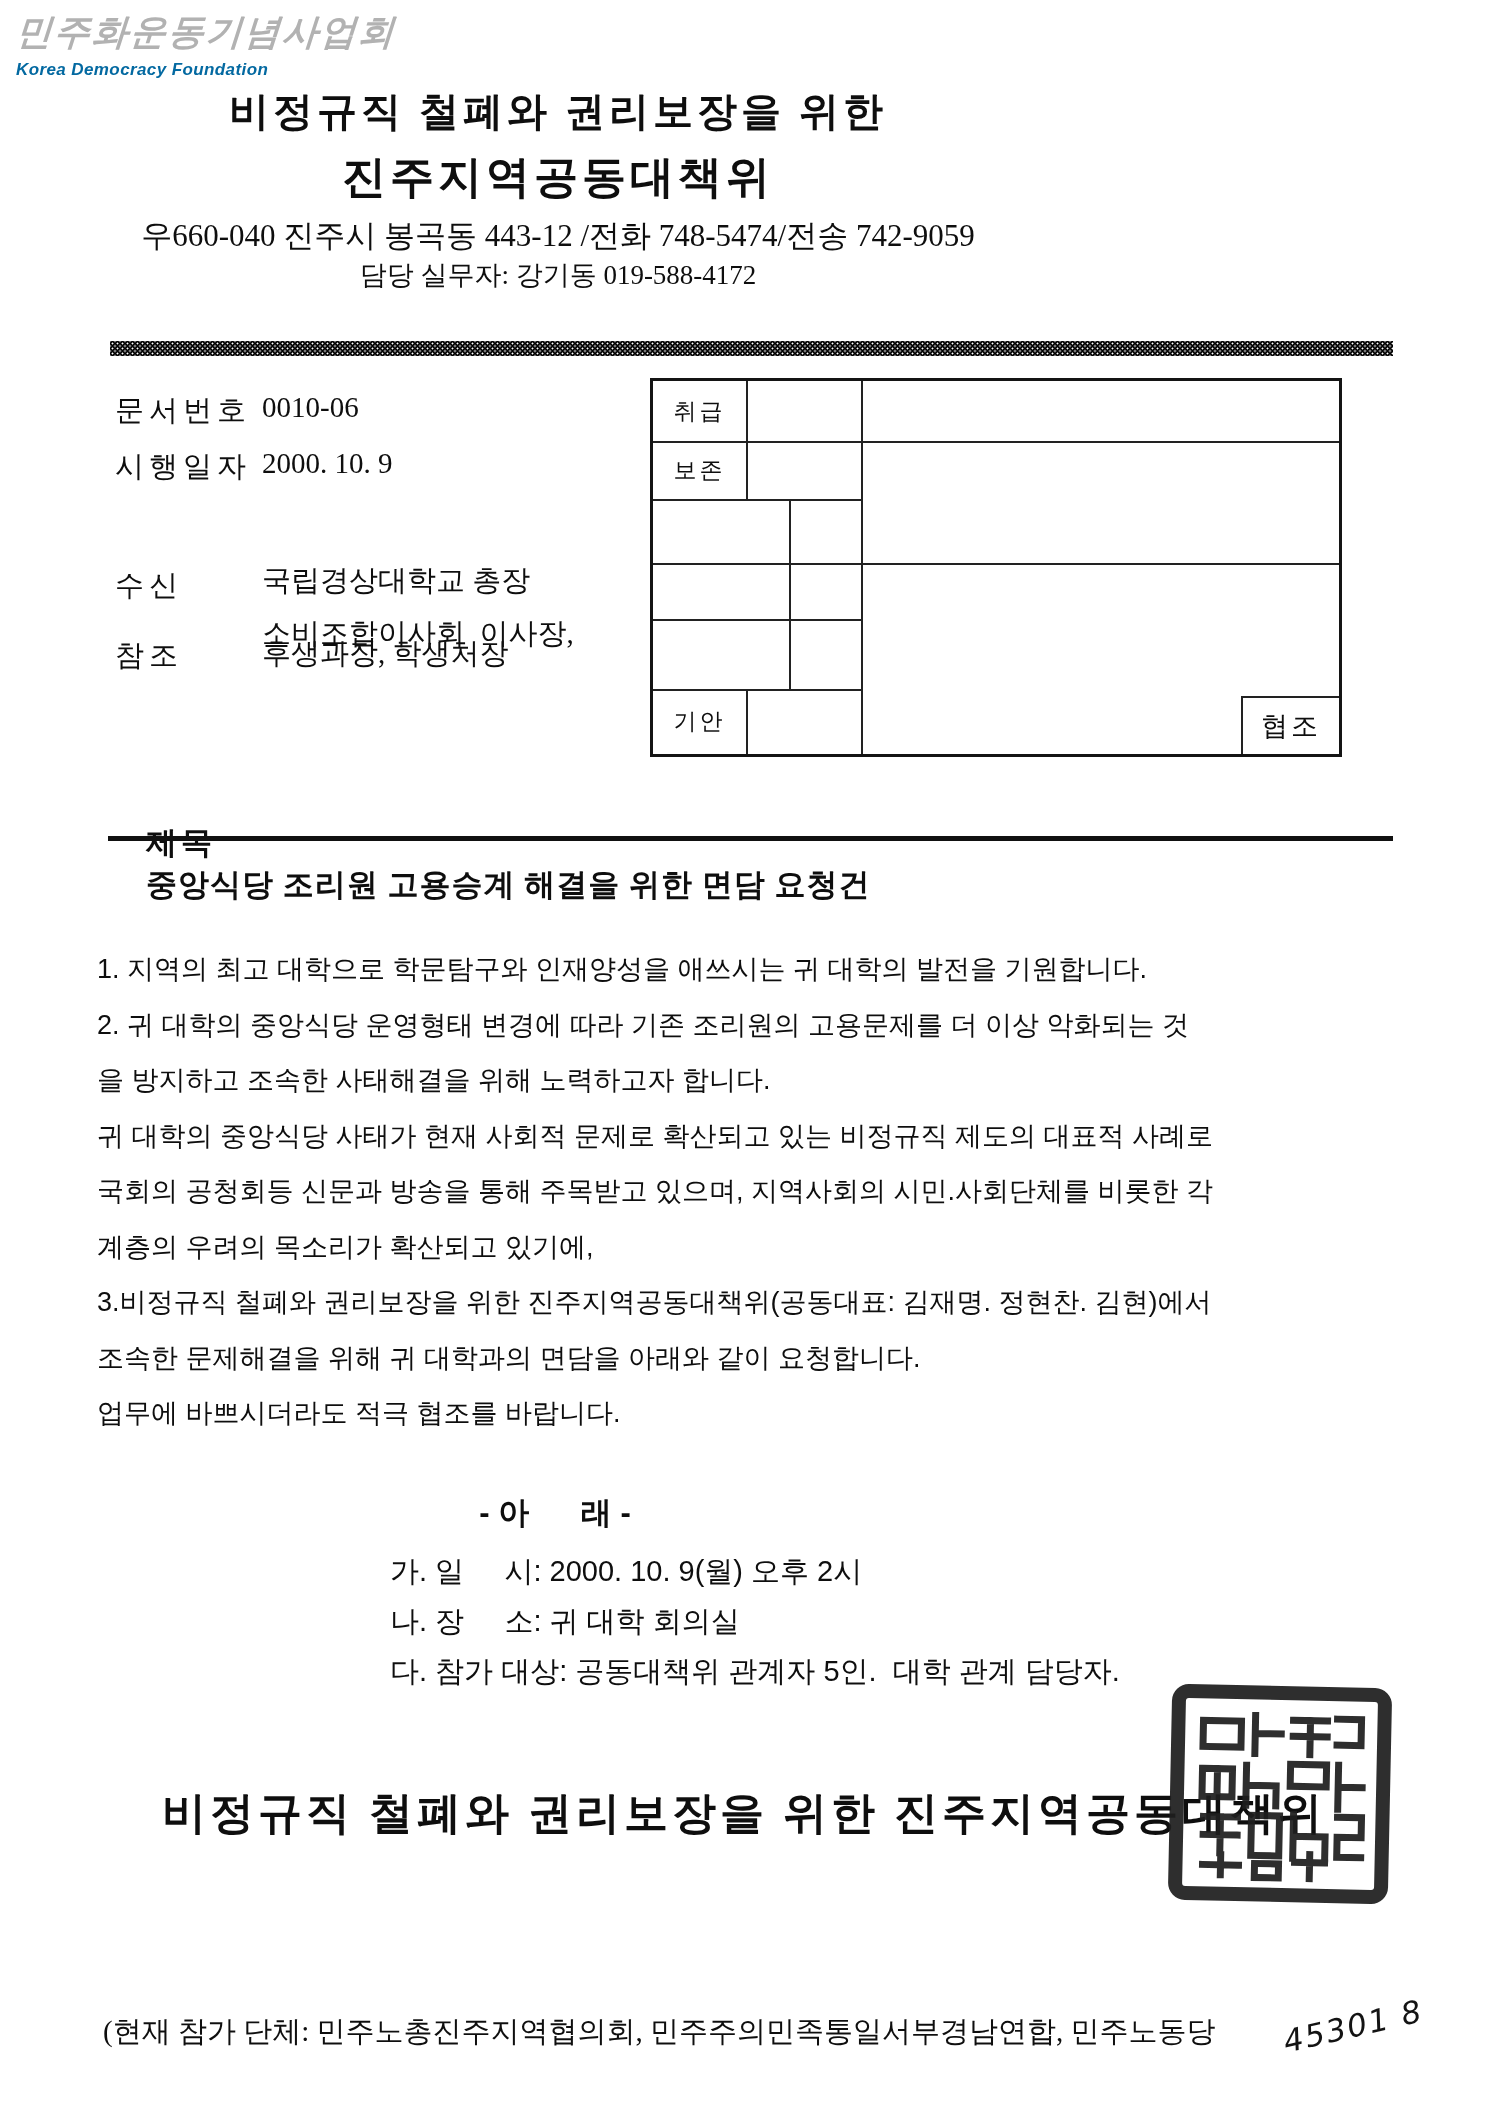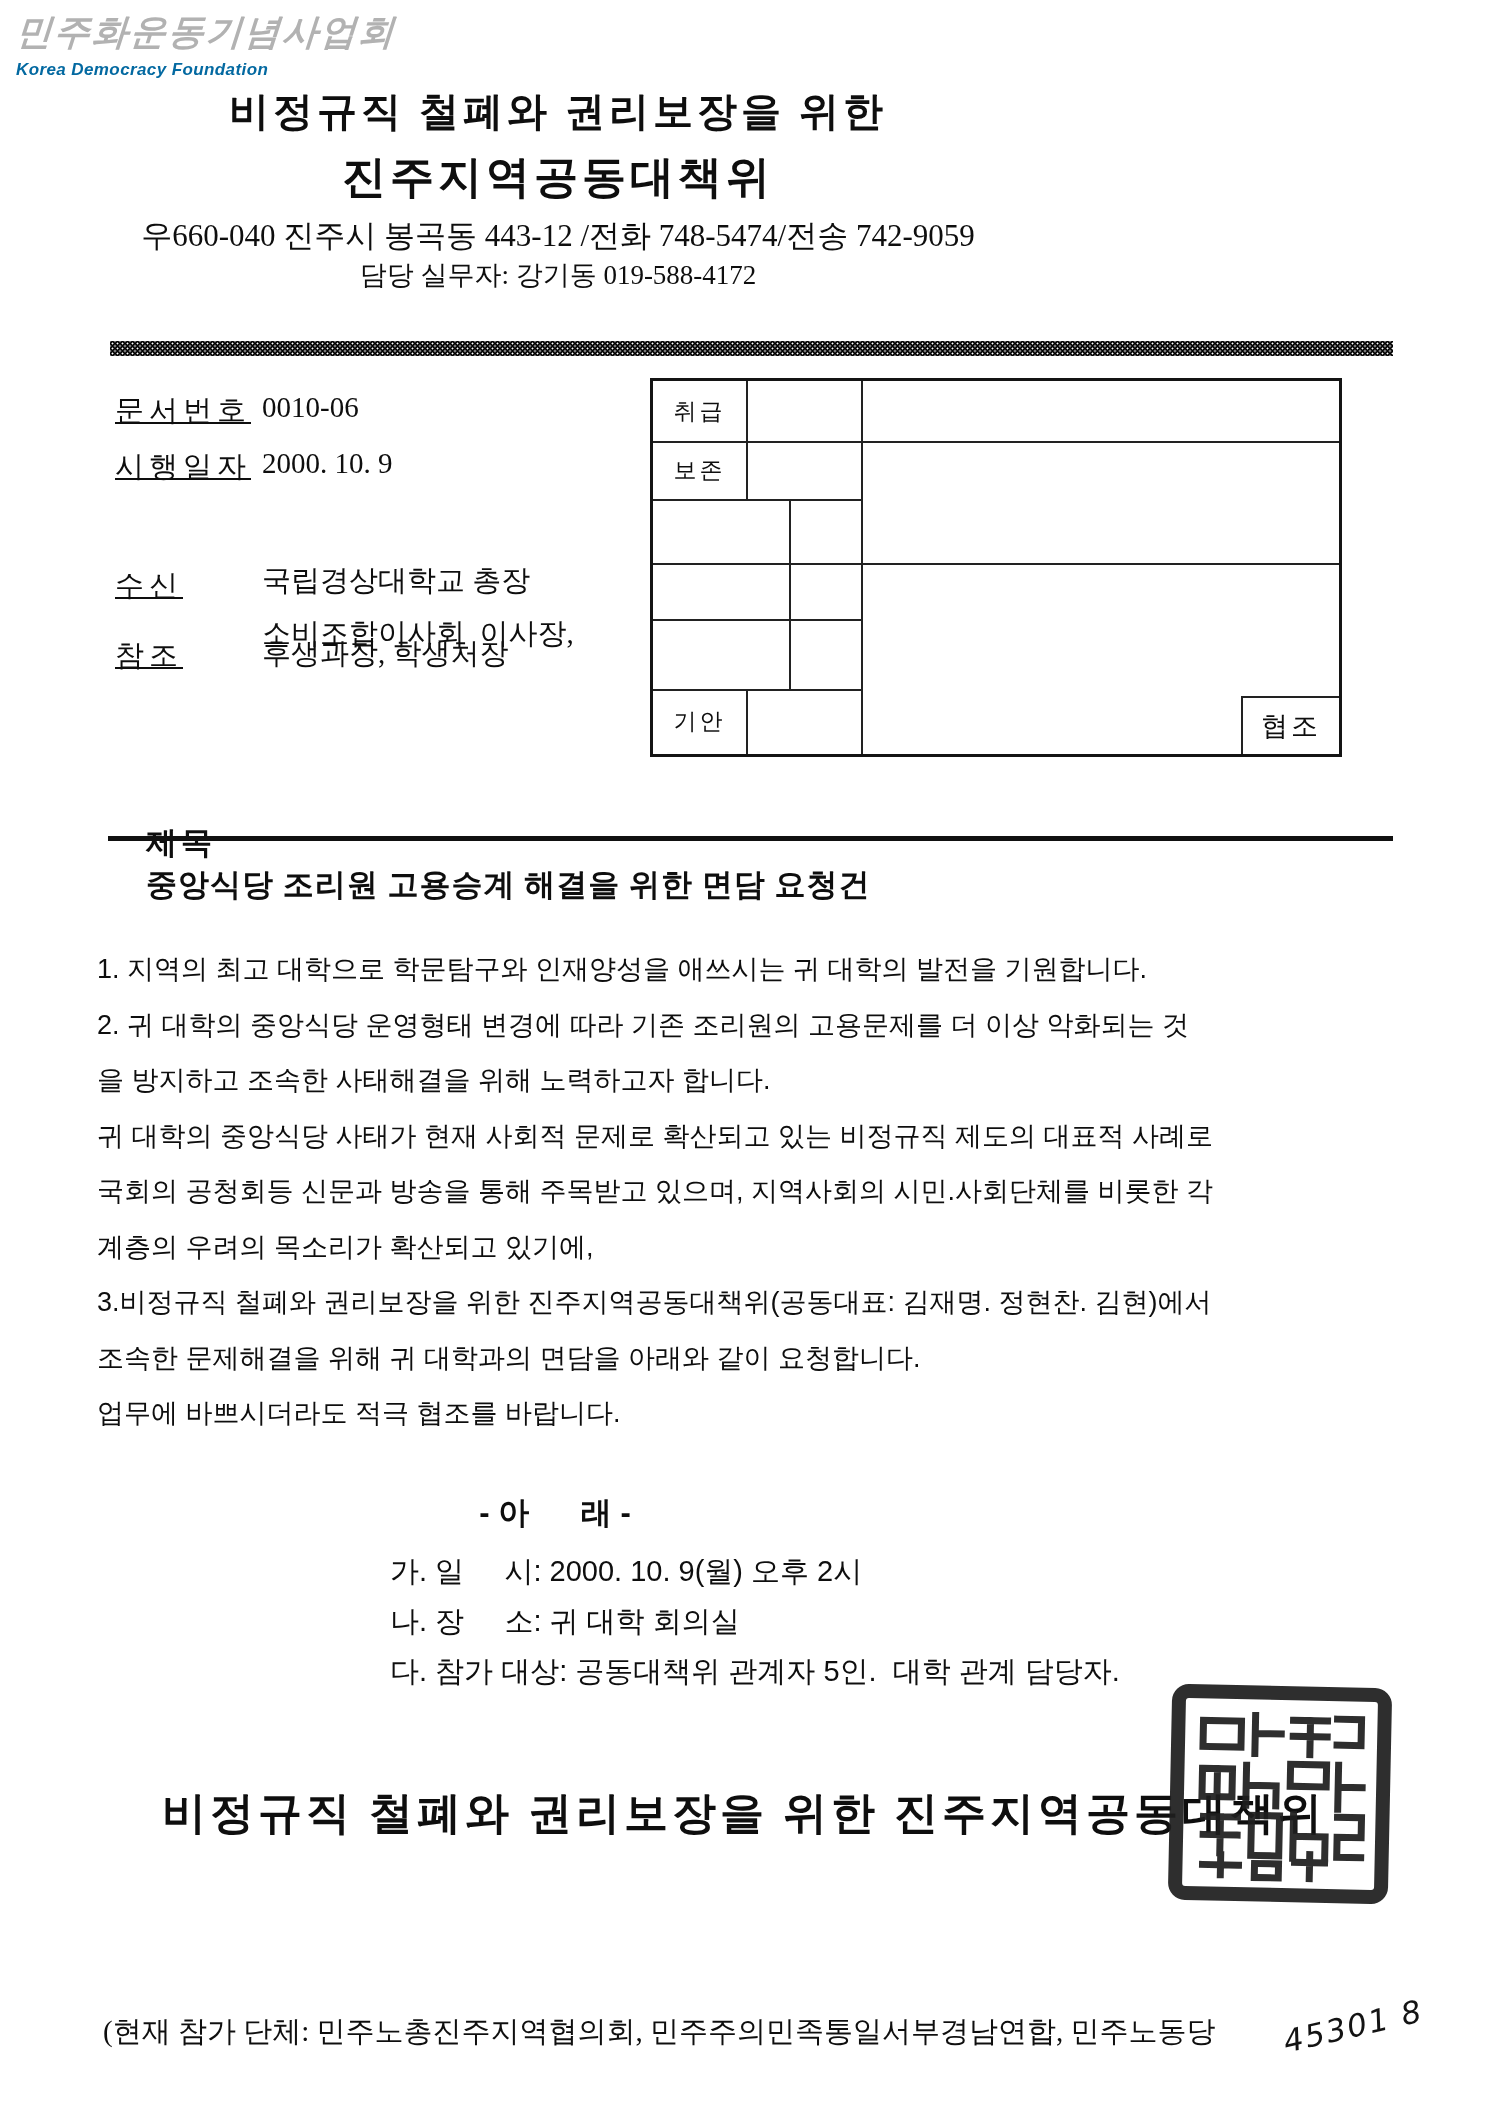--- a/index.html
+++ b/index.html
@@ -18,21 +18,21 @@
   .lh-title2{font-size:44px;font-weight:bold;letter-spacing:4px;margin-top:9px;white-space:pre;}
   .lh-address{font-size:31px;margin-top:8px;white-space:pre;}
   .lh-contact{font-size:27px;white-space:pre;}
   .divider{
     position:absolute;left:110px;top:341px;width:1283px;height:15px;background-color:#000;
     background-image:radial-gradient(circle,#fff 26%,transparent 30%),radial-gradient(circle,#fff 26%,transparent 30%);
     background-size:5px 5px;background-position:0 0,2.5px 2.5px;
   }
   
   .fld{position:absolute;font-size:29px;white-space:pre;}
-  .fld-label{letter-spacing:5px;text-decoration:underline;}
+  .fld-label{letter-spacing:5px;}
   .lbl-docnum{left:115px;top:391px;}   .val-docnum{left:262px;top:391px;}
   .lbl-date{left:115px;top:447px;}     .val-date{left:262px;top:447px;}
   .lbl-recipient{left:115px;top:566px;}.val-recipient{left:262px;top:561px;}
   .lbl-cc{left:115px;top:636px;}       .val-cc1{left:262px;top:614px;}
   .val-cc2{left:262px;top:634px;}
   
   .approval{position:absolute;left:650px;top:378px;width:692px;height:379px;border:3px solid #141414;box-sizing:border-box;}
   .ap-line{position:absolute;background:#222;}
   .ap-vmain{left:208px;top:0;width:2px;height:100%;}
   .ap-h1{left:0;top:60px;width:100%;height:2px;}

